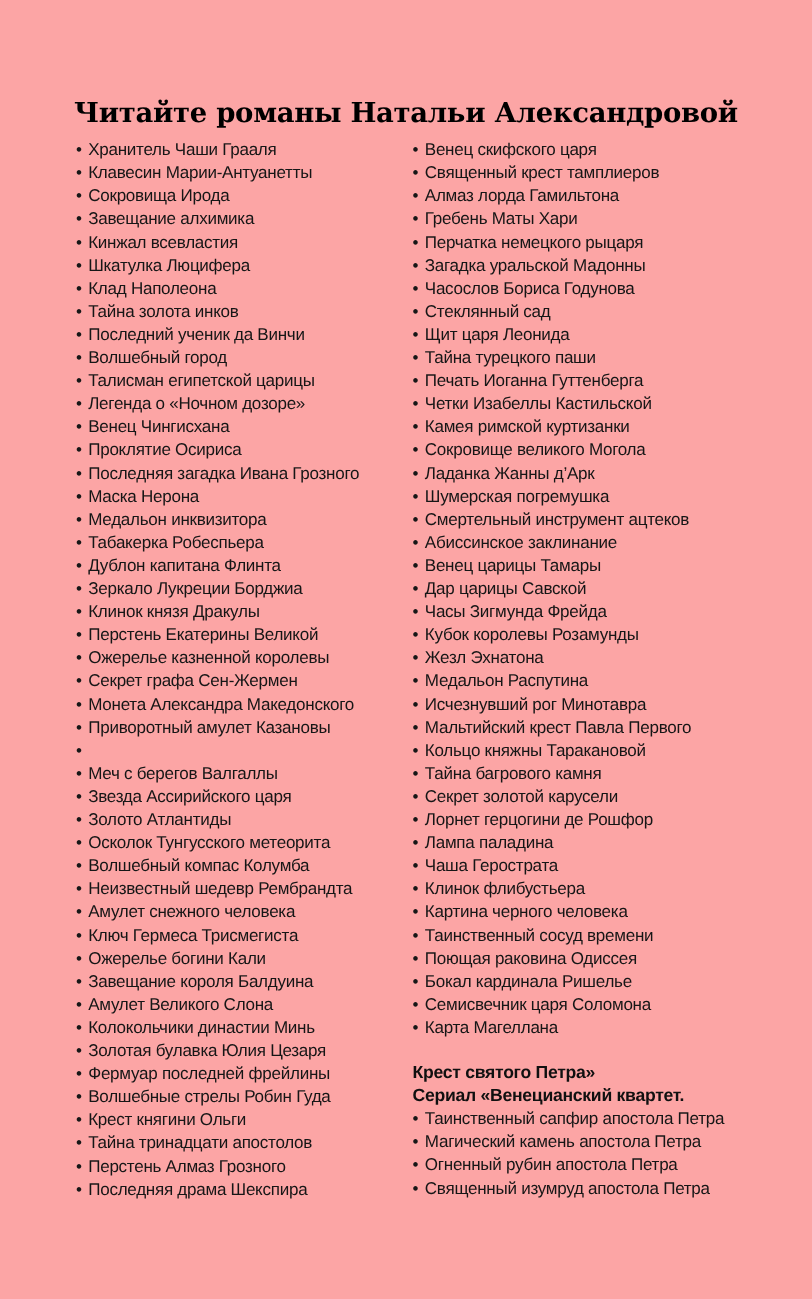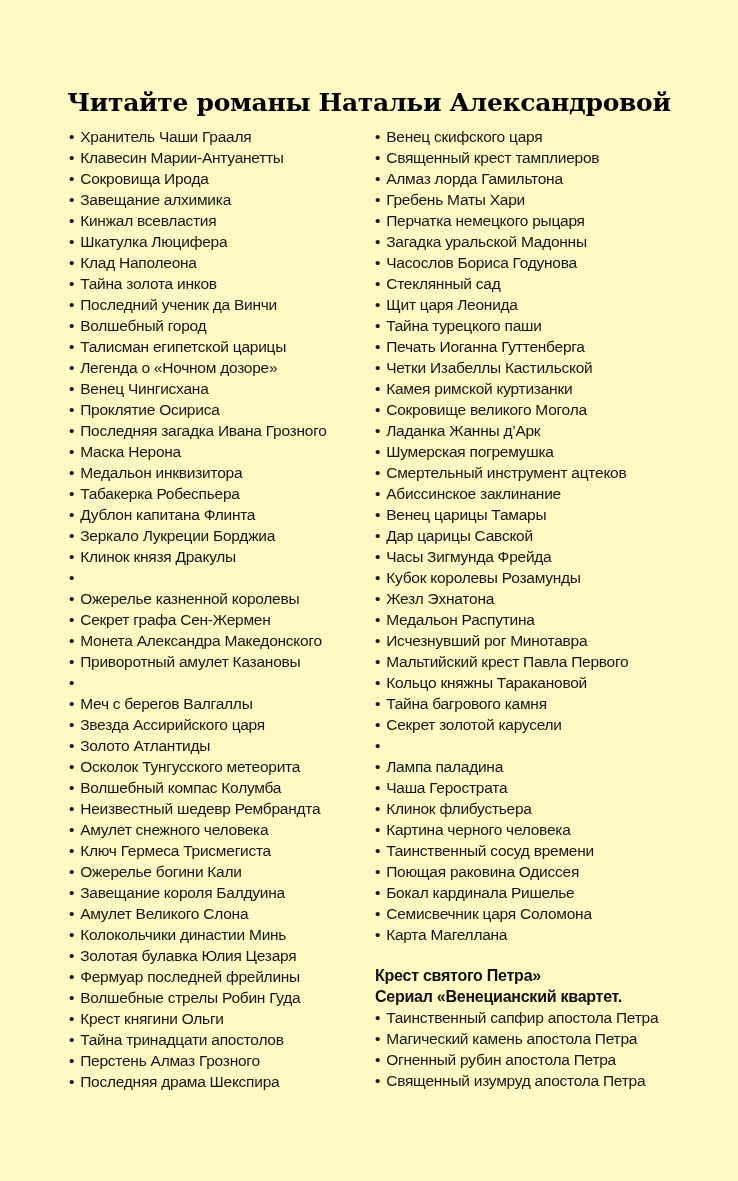--- a/index.html
+++ b/index.html
@@ -4,21 +4,21 @@
 <style>
   html, body {
     margin: 0;
     padding: 0;
     background: #ffffff;
   }
   .page {
     position: relative;
     width: 738px;
     height: 1181px;
-    background: #fef9c3;
+    background: #fca5a5;
     color: #161616;
     font-family: "Liberation Sans", sans-serif;
     overflow: hidden;
   }
   .title {
     margin: 86px 0 0 0;
     text-align: center;
     font-family: "DejaVu Serif", serif;
     font-weight: bold;
     font-size: 25px;
@@ -179,20 +179,21 @@
             <span class="book-title">Зеркало Лукреции Борджиа</span>
           </li>
 
           <li class="book-item">
             <span class="bullet">•</span>
             <span class="book-title">Клинок князя Дракулы</span>
           </li>
 
           <li class="book-item">
             <span class="bullet">•</span>
+            <span class="book-title">Перстень Екатерины Великой</span>
           </li>
 
           <li class="book-item">
             <span class="bullet">•</span>
             <span class="book-title">Ожерелье казненной королевы</span>
           </li>
 
           <li class="book-item">
             <span class="bullet">•</span>
             <span class="book-title">Секрет графа Сен-Жермен</span>
@@ -452,20 +453,21 @@
             <span class="book-title">Тайна багрового камня</span>
           </li>
 
           <li class="book-item">
             <span class="bullet">•</span>
             <span class="book-title">Секрет золотой карусели</span>
           </li>
 
           <li class="book-item">
             <span class="bullet">•</span>
+            <span class="book-title">Лорнет герцогини де Рошфор</span>
           </li>
 
           <li class="book-item">
             <span class="bullet">•</span>
             <span class="book-title">Лампа паладина</span>
           </li>
 
           <li class="book-item">
             <span class="bullet">•</span>
             <span class="book-title">Чаша Герострата</span>

